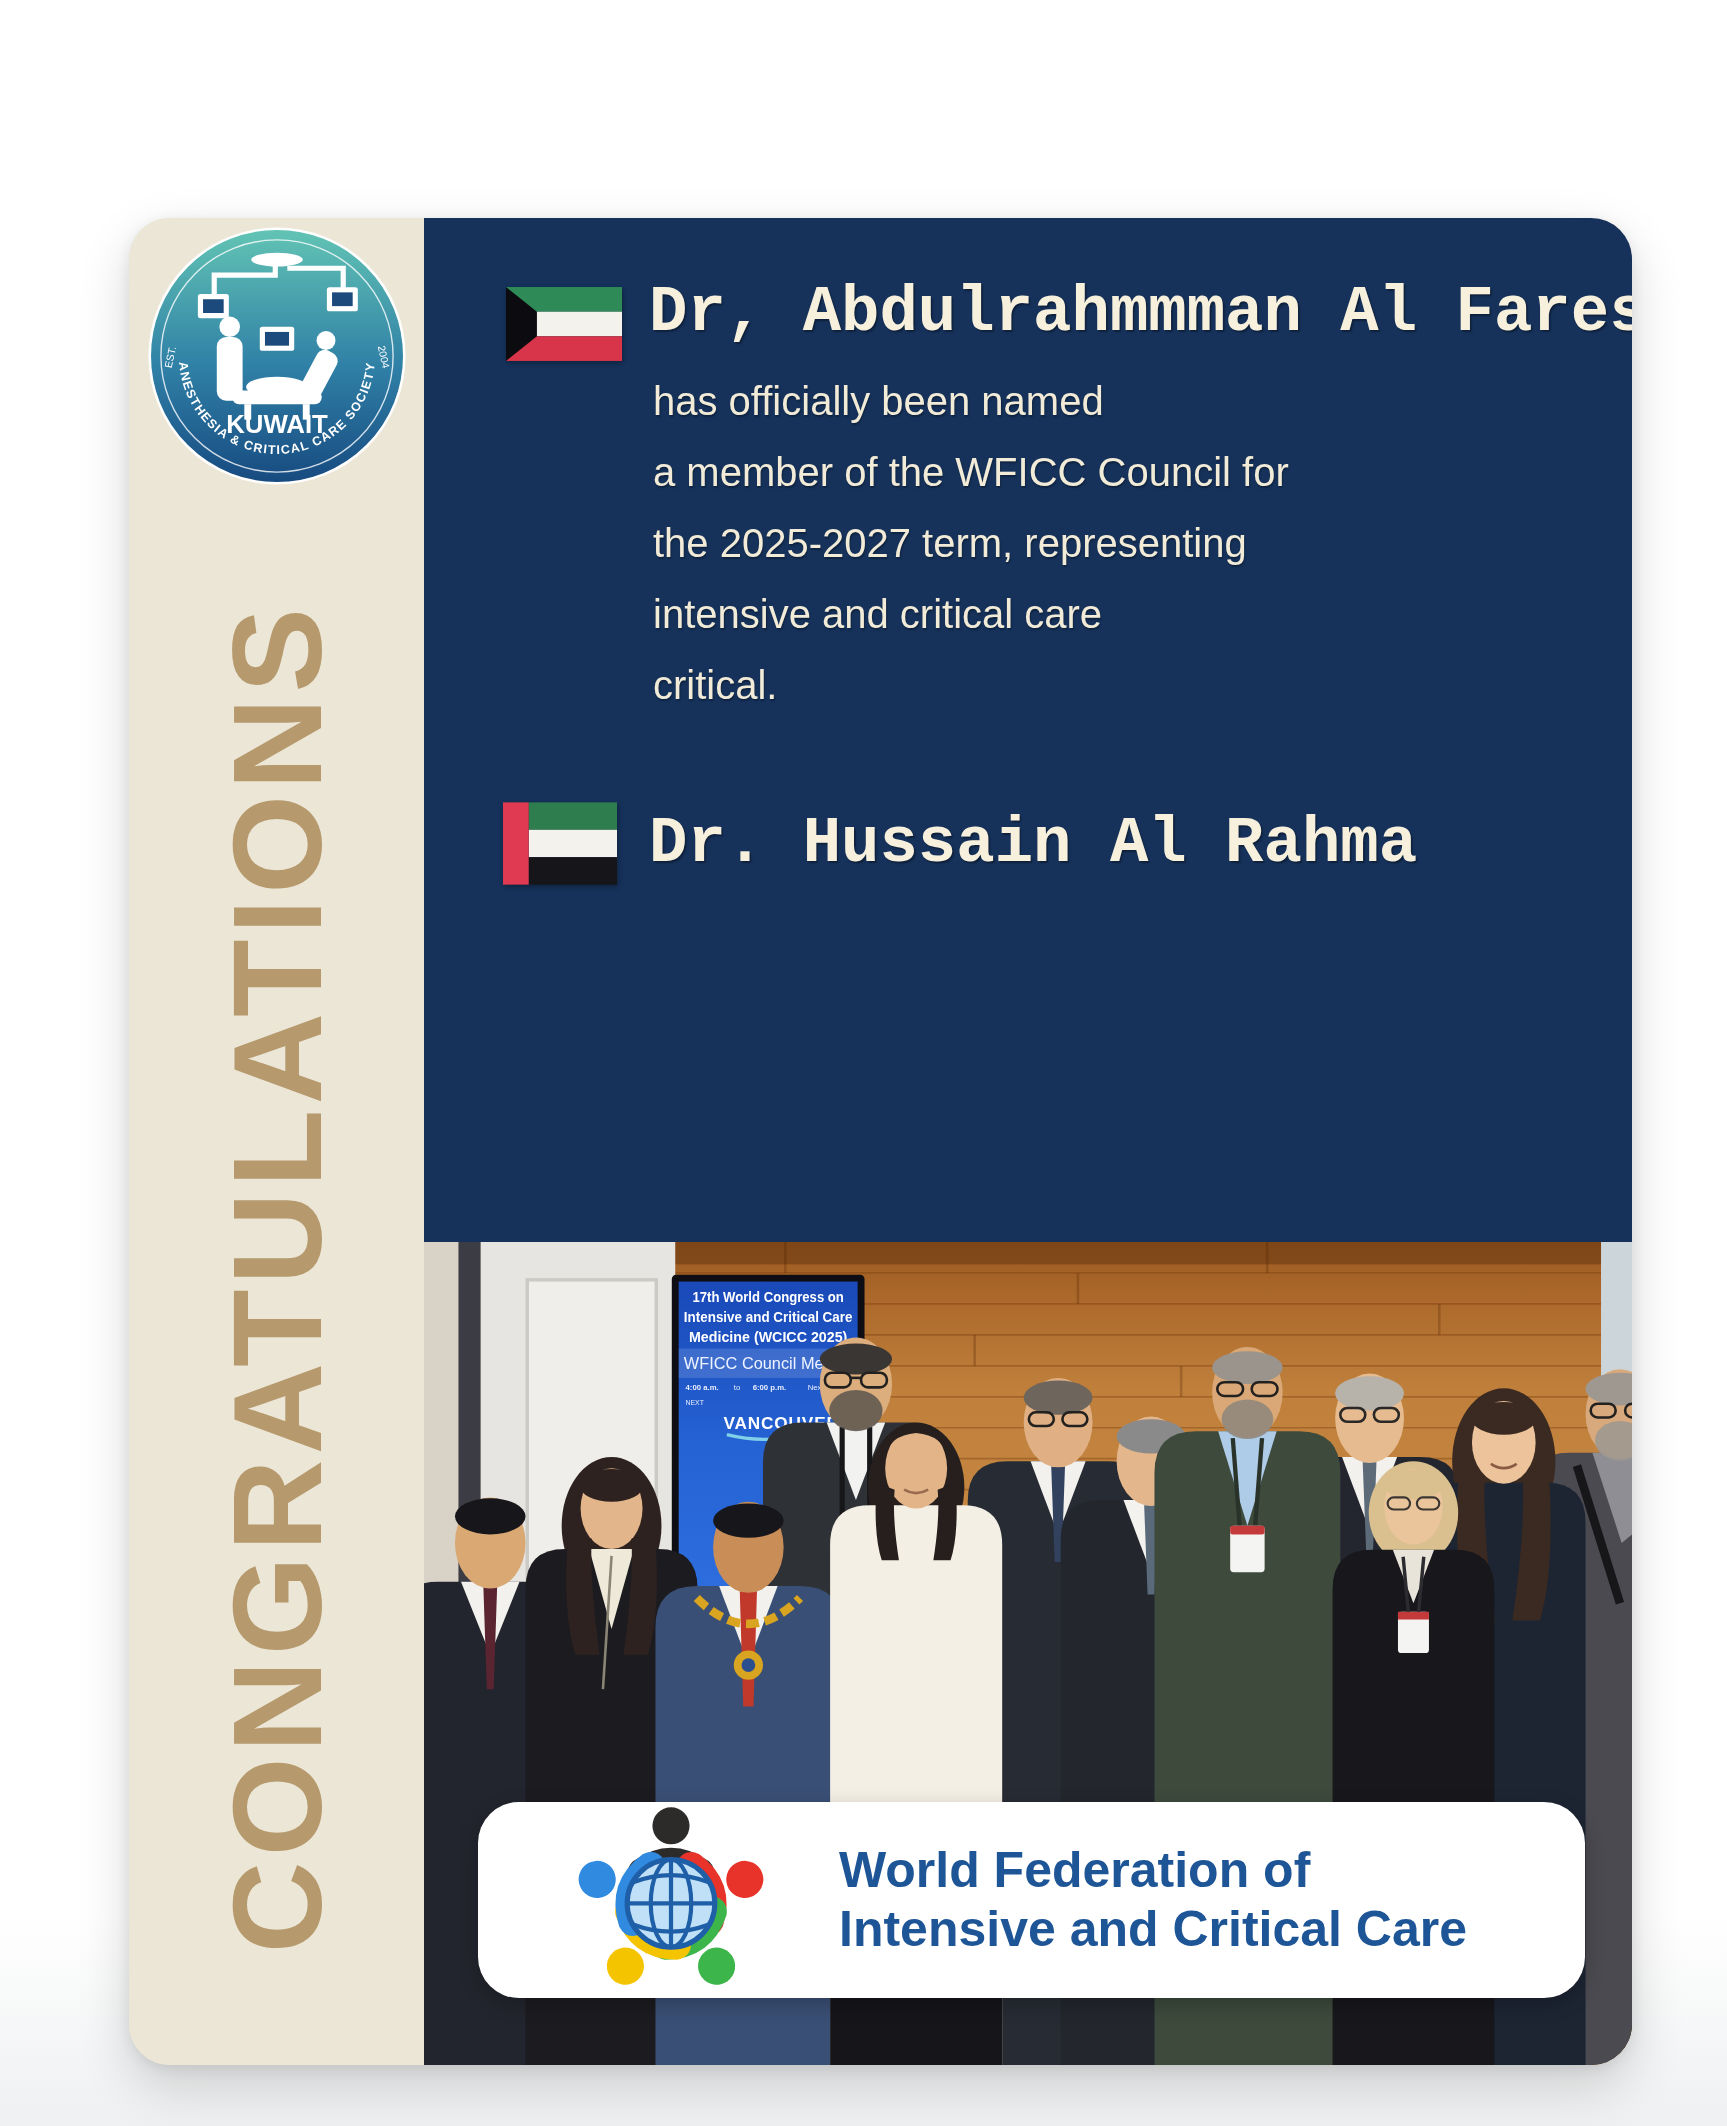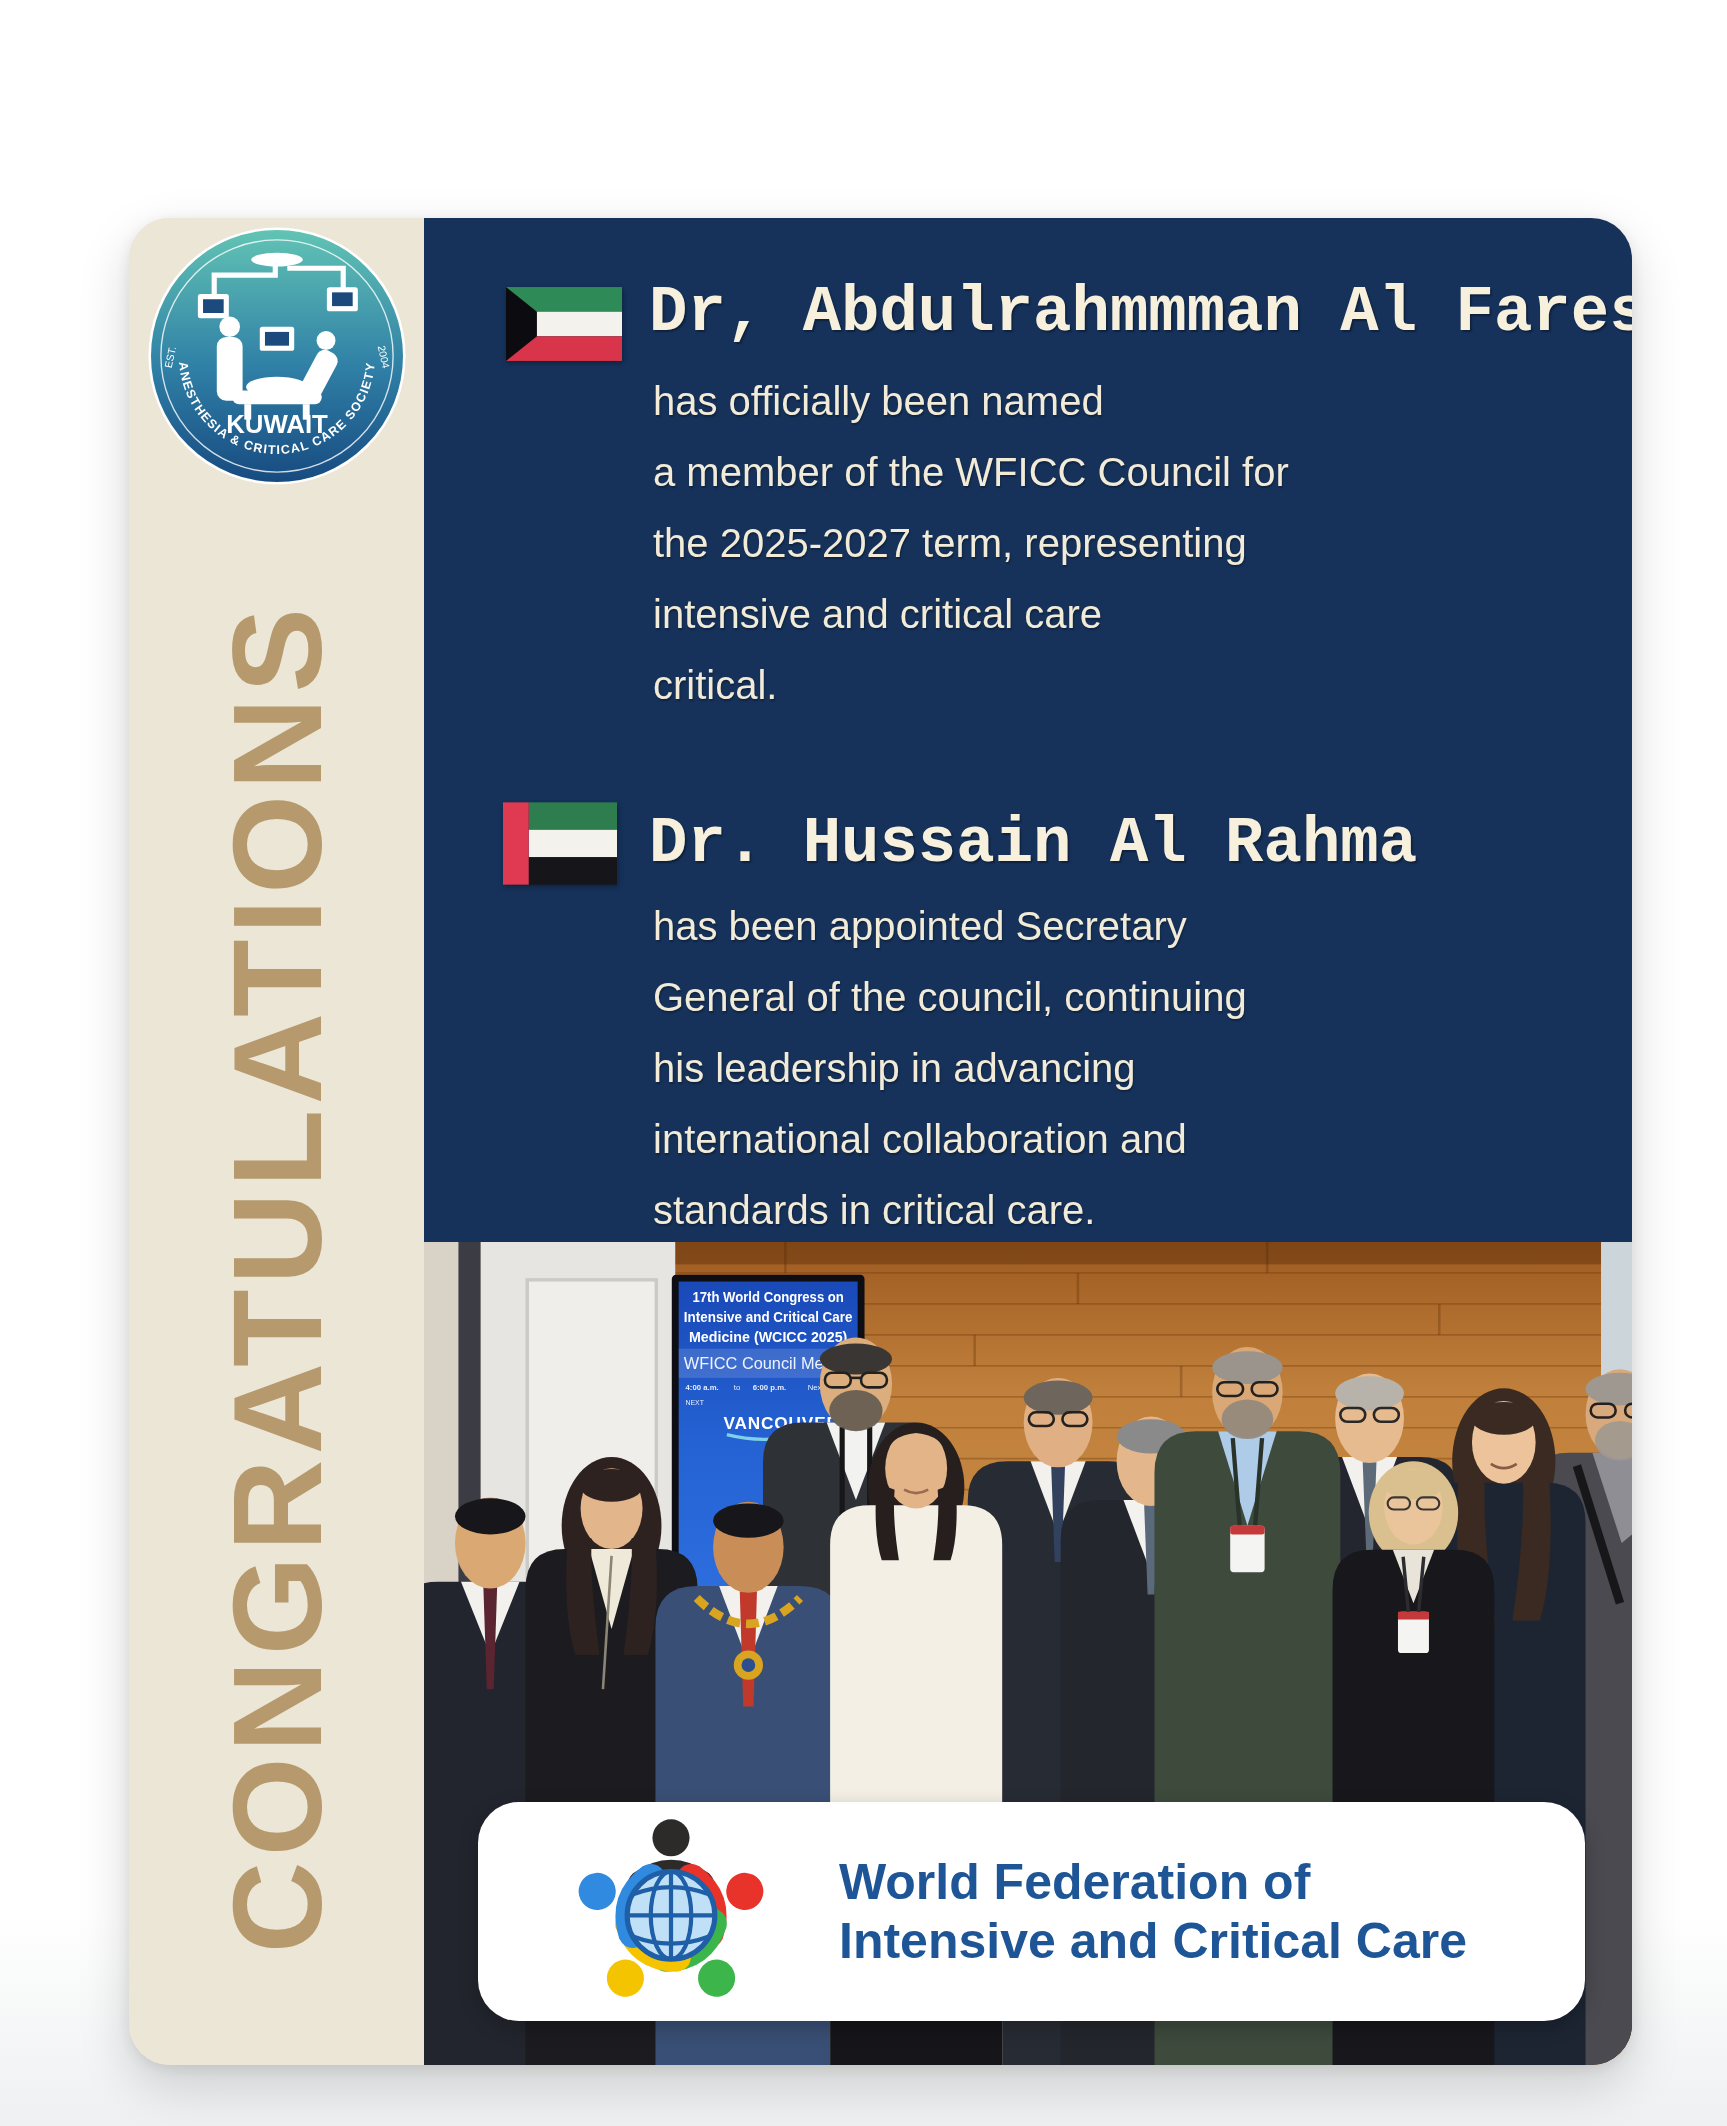--- a/index.html
+++ b/index.html
@@ -34,21 +34,21 @@
   .ann-name.first{top:59px;}
   .ann-name.second{top:590px;}
   .ann-body{
     position:absolute;left:229px;color:#f1ebd8;font-size:40px;line-height:71px;
     white-space:nowrap;text-shadow:0.9px 1.7px 1.7px rgba(0,0,0,.3);
   }
   .ann-body.first{top:148px;}
   .ann-body.second{top:673px;}
   .photo{position:absolute;left:295px;top:1024px;width:1208px;height:823px;}
   .logo-box{
-    position:absolute;left:349px;top:1584px;width:1107px;height:219px;
+    position:absolute;left:349px;top:1584px;width:1107px;height:196px;
     background:#ffffff;border-radius:41px;
     box-shadow:0 6.9px 20.6px rgba(0,0,0,.22);
     display:flex;align-items:center;
   }
   .wficc-logo{width:194px;height:200px;margin-left:96px;flex:0 0 auto;}
   .wficc-text{
     margin-left:71px;color:#1d5596;font-weight:700;font-size:50px;line-height:59px;
     white-space:nowrap;
   }
 </style>
@@ -116,27 +116,20 @@
       <div>critical.</div>
     </div>
 
     <svg class="flag flag-ae" viewBox="0 0 133 96">
       <rect x="30" y="0" width="103" height="32" fill="#2e7d4f"></rect>
       <rect x="30" y="32" width="103" height="32" fill="#f4f2ec"></rect>
       <rect x="30" y="64" width="103" height="32" fill="#15151a"></rect>
       <rect x="0" y="0" width="30" height="96" fill="#e03a52"></rect>
     </svg>
     <div class="ann-name second">Dr. Hussain Al Rahma</div>
-    <div class="ann-body second">
-      <div>has been appointed Secretary</div>
-      <div>General of the council, continuing</div>
-      <div>his leadership in advancing</div>
-      <div>international collaboration and</div>
-      <div>standards in critical care.</div>
-    </div>
   </div>
 
   <svg class="photo" viewBox="0 0 1404 957" preserveAspectRatio="none">
     <defs>
       <linearGradient id="lg-wood" x1="0" y1="0" x2="0" y2="1">
         <stop offset="0" stop-color="#9e5a20"></stop>
         <stop offset="0.18" stop-color="#c0803c"></stop>
         <stop offset="0.55" stop-color="#cc8f47"></stop>
         <stop offset="1" stop-color="#aa6a2c"></stop>
       </linearGradient>

